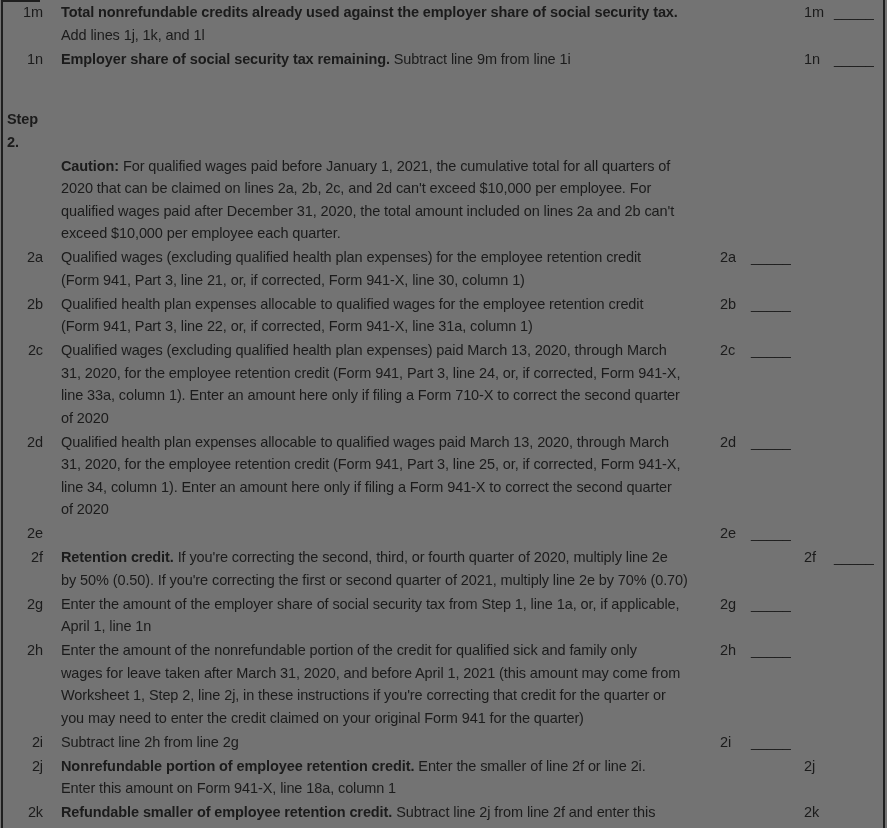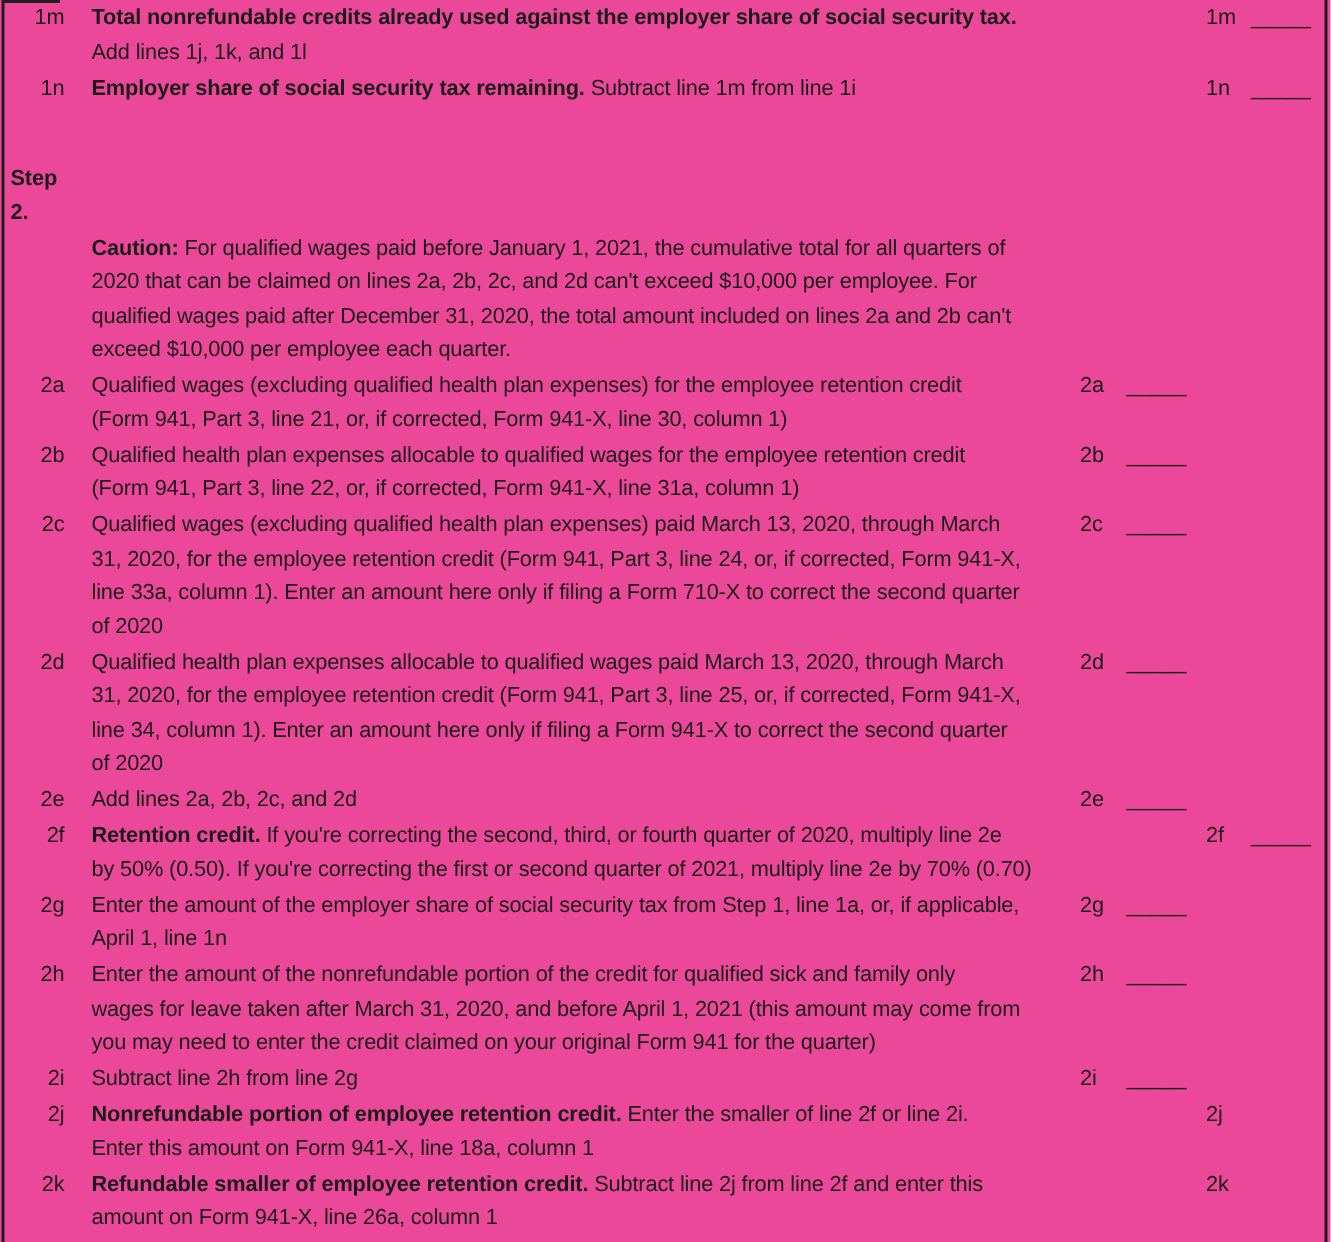--- a/index.html
+++ b/index.html
@@ -1,20 +1,20 @@
 <!DOCTYPE html>
 <html><head>
 <meta charset="utf-8">
 <style>
   html, body { margin: 0; padding: 0; background: #ffffff; }
   .sheet {
     position: relative;
     width: 887px;
     height: 828px;
-    background: #ec4899;
+    background: #737373;
     font-family: "Liberation Sans", sans-serif;
     font-size: 14.5px;
     line-height: 22.5px;
     color: #1b1b1b;
     letter-spacing: -0.1px;
     overflow: hidden;
     box-sizing: border-box;
     padding-top: 1px;
   }
   .vline { position: absolute; top: 0; width: 1.5px; height: 828px; background: #1f1f1f; }
@@ -58,21 +58,21 @@
       <div class="tline"><span class="b">Total nonrefundable credits already used against the employer share of social security tax.</span></div>
       <div class="tline"><span>Add lines 1j, 1k, and 1l</span></div>
     </div>
     <span class="amt label-outer">1m</span>
     <span class="amt blank-outer">_____</span>
   </div>
 
   <div class="row">
     <div class="num">1n</div>
     <div class="rtext">
-      <div class="tline"><span class="b">Employer share of social security tax remaining.</span><span> Subtract line 1m from line 1i</span></div>
+      <div class="tline"><span class="b">Employer share of social security tax remaining.</span><span> Subtract line 9m from line 1i</span></div>
     </div>
     <span class="amt label-outer">1n</span>
     <span class="amt blank-outer">_____</span>
   </div>
 
   <div class="row step">
     <div class="num step-num">
       <div>Step</div>
       <div>2.</div>
     </div>
@@ -127,23 +127,20 @@
       <div class="tline"><span>31, 2020, for the employee retention credit (Form 941, Part 3, line 25, or, if corrected, Form 941-X,</span></div>
       <div class="tline"><span>line 34, column 1). Enter an amount here only if filing a Form 941-X to correct the second quarter</span></div>
       <div class="tline"><span>of 2020</span></div>
     </div>
     <span class="amt label-inner">2d</span>
     <span class="amt blank-inner">_____</span>
   </div>
 
   <div class="row">
     <div class="num">2e</div>
-    <div class="rtext">
-      <div class="tline"><span>Add lines 2a, 2b, 2c, and 2d</span></div>
-    </div>
     <span class="amt label-inner">2e</span>
     <span class="amt blank-inner">_____</span>
   </div>
 
   <div class="row">
     <div class="num">2f</div>
     <div class="rtext">
       <div class="tline"><span class="b">Retention credit.</span><span> If you're correcting the second, third, or fourth quarter of 2020, multiply line 2e</span></div>
       <div class="tline"><span>by 50% (0.50). If you're correcting the first or second quarter of 2021, multiply line 2e by 70% (0.70)</span></div>
     </div>
@@ -159,20 +156,21 @@
     </div>
     <span class="amt label-inner">2g</span>
     <span class="amt blank-inner">_____</span>
   </div>
 
   <div class="row">
     <div class="num">2h</div>
     <div class="rtext">
       <div class="tline"><span>Enter the amount of the nonrefundable portion of the credit for qualified sick and family only</span></div>
       <div class="tline"><span>wages for leave taken after March 31, 2020, and before April 1, 2021 (this amount may come from</span></div>
+      <div class="tline"><span>Worksheet 1, Step 2, line 2j, in these instructions if you're correcting that credit for the quarter or</span></div>
       <div class="tline"><span>you may need to enter the credit claimed on your original Form 941 for the quarter)</span></div>
     </div>
     <span class="amt label-inner">2h</span>
     <span class="amt blank-inner">_____</span>
   </div>
 
   <div class="row">
     <div class="num">2i</div>
     <div class="rtext">
       <div class="tline"><span>Subtract line 2h from line 2g</span></div>

